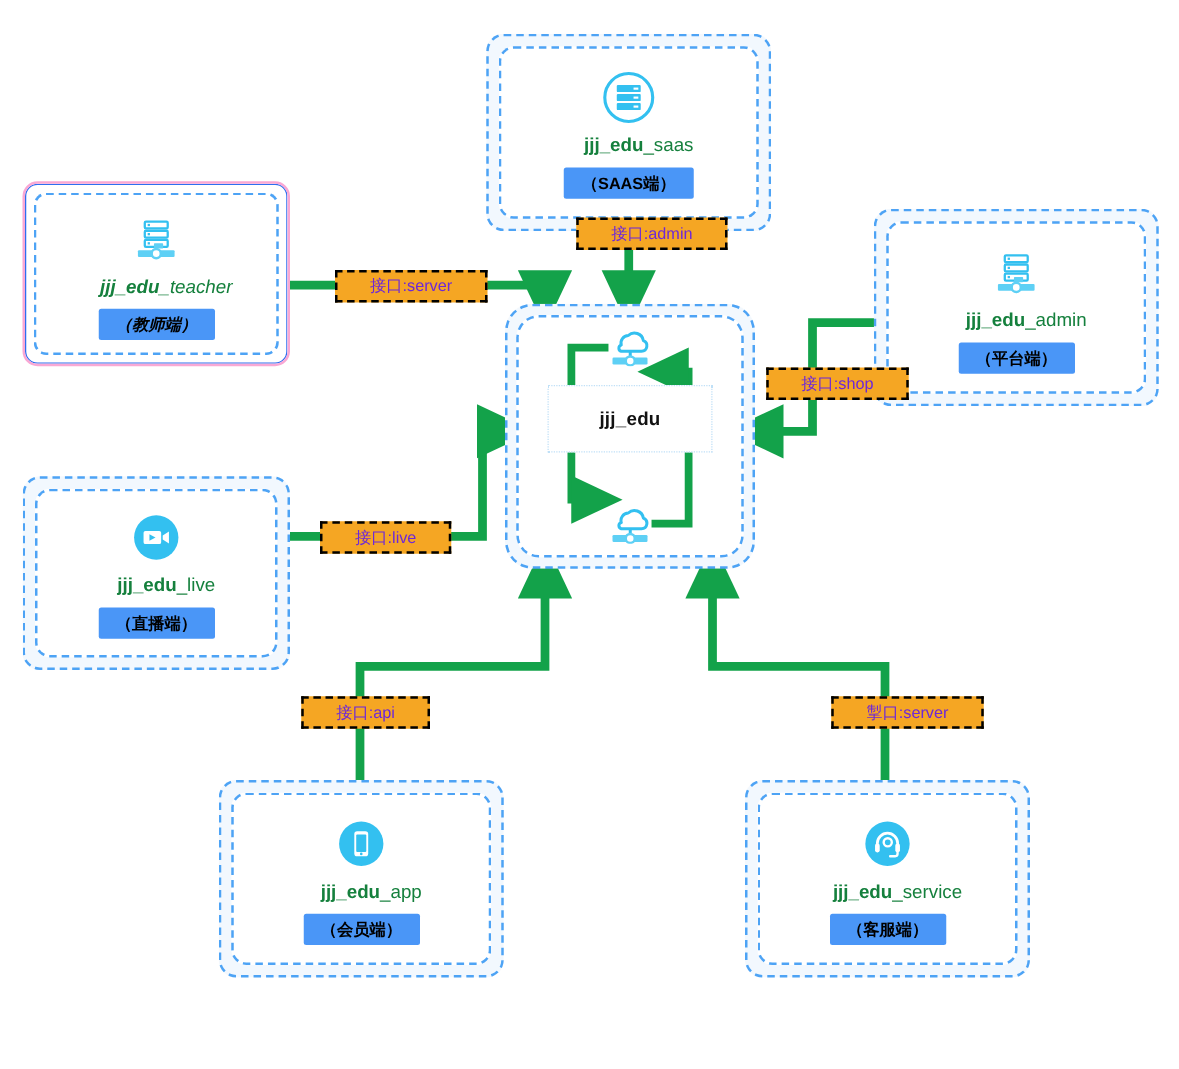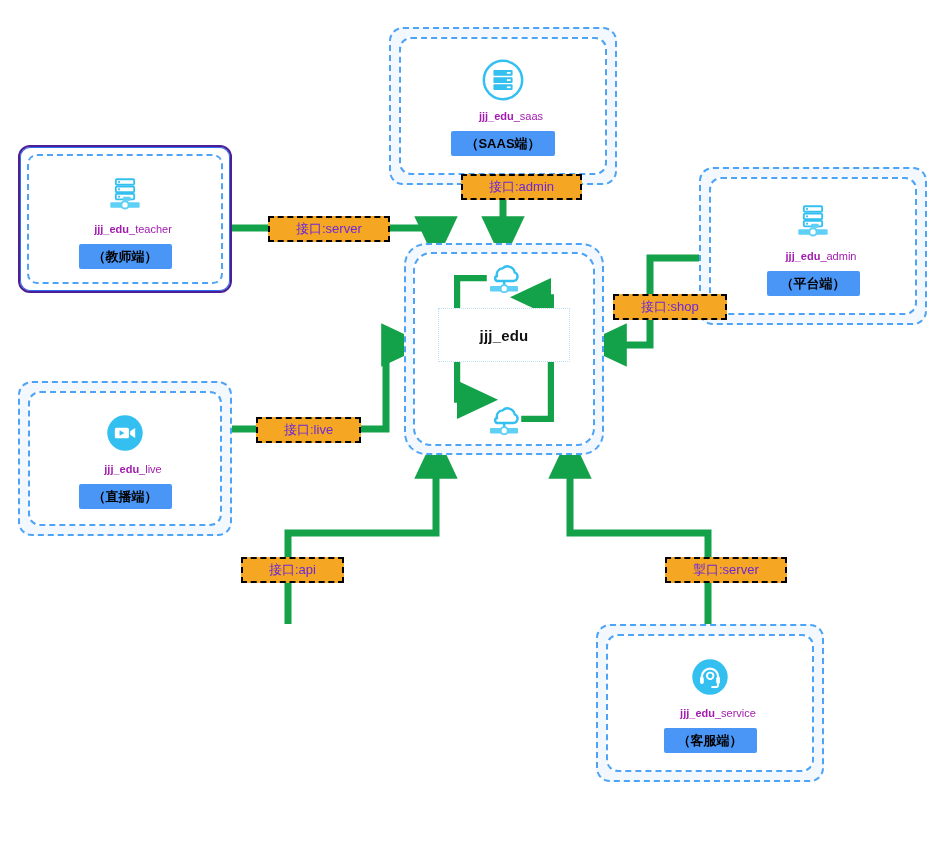--- a/index.html
+++ b/index.html
@@ -26,45 +26,46 @@
   
   .node{
     position:absolute;
     box-sizing:border-box;
     border:2px dashed #4da3f5;
     border-radius:14px;
     background:#f2f8fe;
     padding:8px;
   }
   .node.selected{
-    border:2px solid #4c1d95;
+    border:2px solid #f9a8d4;
     border-radius:12px;
     background:#ffffff;
     padding:7px;
     box-shadow:0 0 0 1px #2d6ff0 inset;
+    font-style:italic;
   }
   .node-inner{
     box-sizing:border-box;
     width:100%; height:100%;
     border:2px dashed #4da3f5;
     border-radius:12px;
     background:#ffffff;
     display:flex;
     flex-direction:column;
     align-items:center;
     justify-content:center;
   }
   .node-icon{
     width:48px; height:48px;
     display:flex; align-items:center; justify-content:center;
     margin-bottom:6px;
   }
   .node-title{
-    font-size:11px;
-    color:#a21caf;
+    font-size:15px;
+    color:#15803d;
     letter-spacing:0px;
     white-space:nowrap;
     margin-bottom:9px;
     padding-left:16px;
   }
   .node-title b{font-weight:bold;}
   .node-title span{font-weight:normal;}
   .node-tag{
     background:#4a96f7;
     color:#000000;
@@ -254,20 +255,34 @@
           <path d="M15,18.5 h11.5 a1.6,1.6 0 0 1 1.6,1.6 v7.8 a1.6,1.6 0 0 1 -1.6,1.6 H15 a1.6,1.6 0 0 1 -1.6,-1.6 v-7.8 a1.6,1.6 0 0 1 1.6,-1.6 Z" fill="#ffffff"></path>
           <path d="M29.4,22.3 L34.6,18.9 v10.2 L29.4,25.7 Z" fill="#ffffff"></path>
           <path d="M18.3,21.2 L23.4,24 L18.3,26.8 Z" fill="#33c0f0"></path>
         </svg>
       </div>
       <div class="node-title"><b>jjj_edu</b><span>_live</span></div>
       <div class="node-tag">（直播端）</div>
     </div>
   </div>
 
+  <div class="node" style="left:175px; top:624px; width:228px; height:158px;">
+    <div class="node-inner">
+      <div class="node-icon">
+        <svg viewBox="0 0 48 48" width="46" height="46">
+          <circle cx="24" cy="24" r="18.5" fill="#33c0f0"></circle>
+          <rect x="18.2" y="13.5" width="11.6" height="21" rx="2.4" fill="#ffffff"></rect>
+          <rect x="19.8" y="16.3" width="8.4" height="14.6" rx="0.8" fill="#33c0f0"></rect>
+          <circle cx="24" cy="32.5" r="1.1" fill="#33c0f0"></circle>
+        </svg>
+      </div>
+      <div class="node-title"><b>jjj_edu</b><span>_app</span></div>
+      <div class="node-tag">（会员端）</div>
+    </div>
+  </div>
 
   <div class="node" style="left:596px; top:624px; width:228px; height:158px;">
     <div class="node-inner">
       <div class="node-icon">
         <svg viewBox="0 0 48 48" width="46" height="46">
           <circle cx="24" cy="24" r="18.5" fill="#33c0f0"></circle>
           <path d="M15.5,25.5 v-1.8 a8.5,8.5 0 0 1 17,0 v1.8" fill="none" stroke="#ffffff" stroke-width="2.3" stroke-linecap="round"></path>
           <rect x="13.6" y="23.8" width="3.9" height="7.4" rx="1.8" fill="#ffffff"></rect>
           <rect x="30.5" y="23.8" width="3.9" height="7.4" rx="1.8" fill="#ffffff"></rect>
           <path d="M32.4,31.2 v1.2 a2,2 0 0 1 -2,2 h-4.2" fill="none" stroke="#ffffff" stroke-width="2" stroke-linecap="round"></path>

